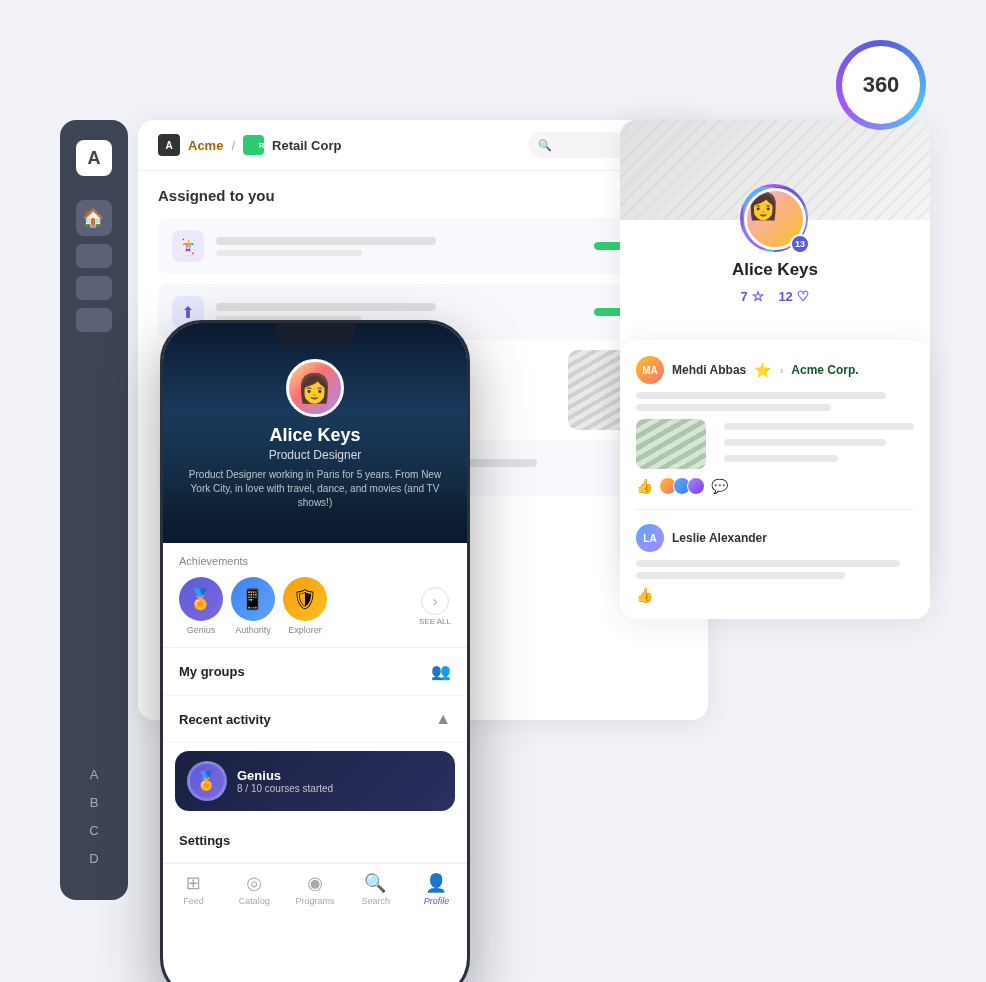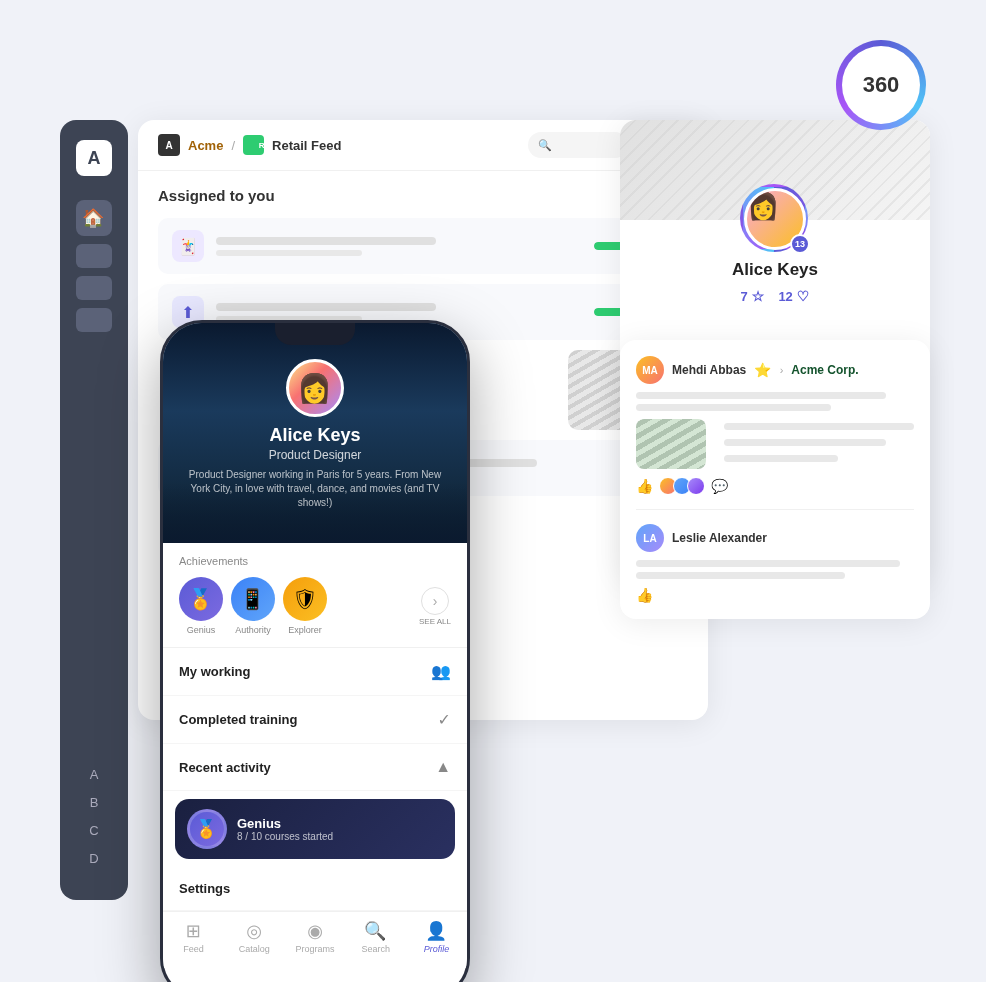--- a/index.html
+++ b/index.html
@@ -744,21 +744,21 @@
       <div class="sidebar-letter">D</div>
     </div>
   </div>
 
   <div class="app-panel">
     <div class="app-header">
       <div class="app-logo">A</div>
       <span class="app-brand">Acme</span>
       <span class="app-breadcrumb-sep">/</span>
       <div class="team-badge">RT</div>
-      <span class="app-team">Retail Feed</span>
+      <span class="app-team">Retail Corp</span>
       <div class="app-header-spacer"></div>
       <div class="search-box">
         <span class="search-box-text">🔍</span>
       </div>
       <div class="notif-dot">
         <span class="bell-icon">🔔</span>
       </div>
       <div class="plus-btn">+</div>
     </div>
 
@@ -915,26 +915,22 @@
               <span class="achievement-label">Explorer</span>
             </div>
             <div class="see-all-btn">
               <div class="see-all-arrow">›</div>
               <span class="see-all-text">SEE ALL</span>
             </div>
           </div>
         </div>
 
         <div class="phone-menu-item">
-          <span class="phone-menu-label">My working</span>
+          <span class="phone-menu-label">My groups</span>
           <span class="phone-menu-icon">👥</span>
-        </div>
-        <div class="phone-menu-item">
-          <span class="phone-menu-label">Completed training</span>
-          <span class="phone-menu-icon">✓</span>
         </div>
         <div class="phone-menu-item">
           <span class="phone-menu-label">Recent activity</span>
           <span class="phone-menu-icon">▲</span>
         </div>
 
         <div class="activity-banner">
           <div class="activity-badge-icon">🏅</div>
           <div class="activity-info">
             <div class="activity-title">Genius</div>

